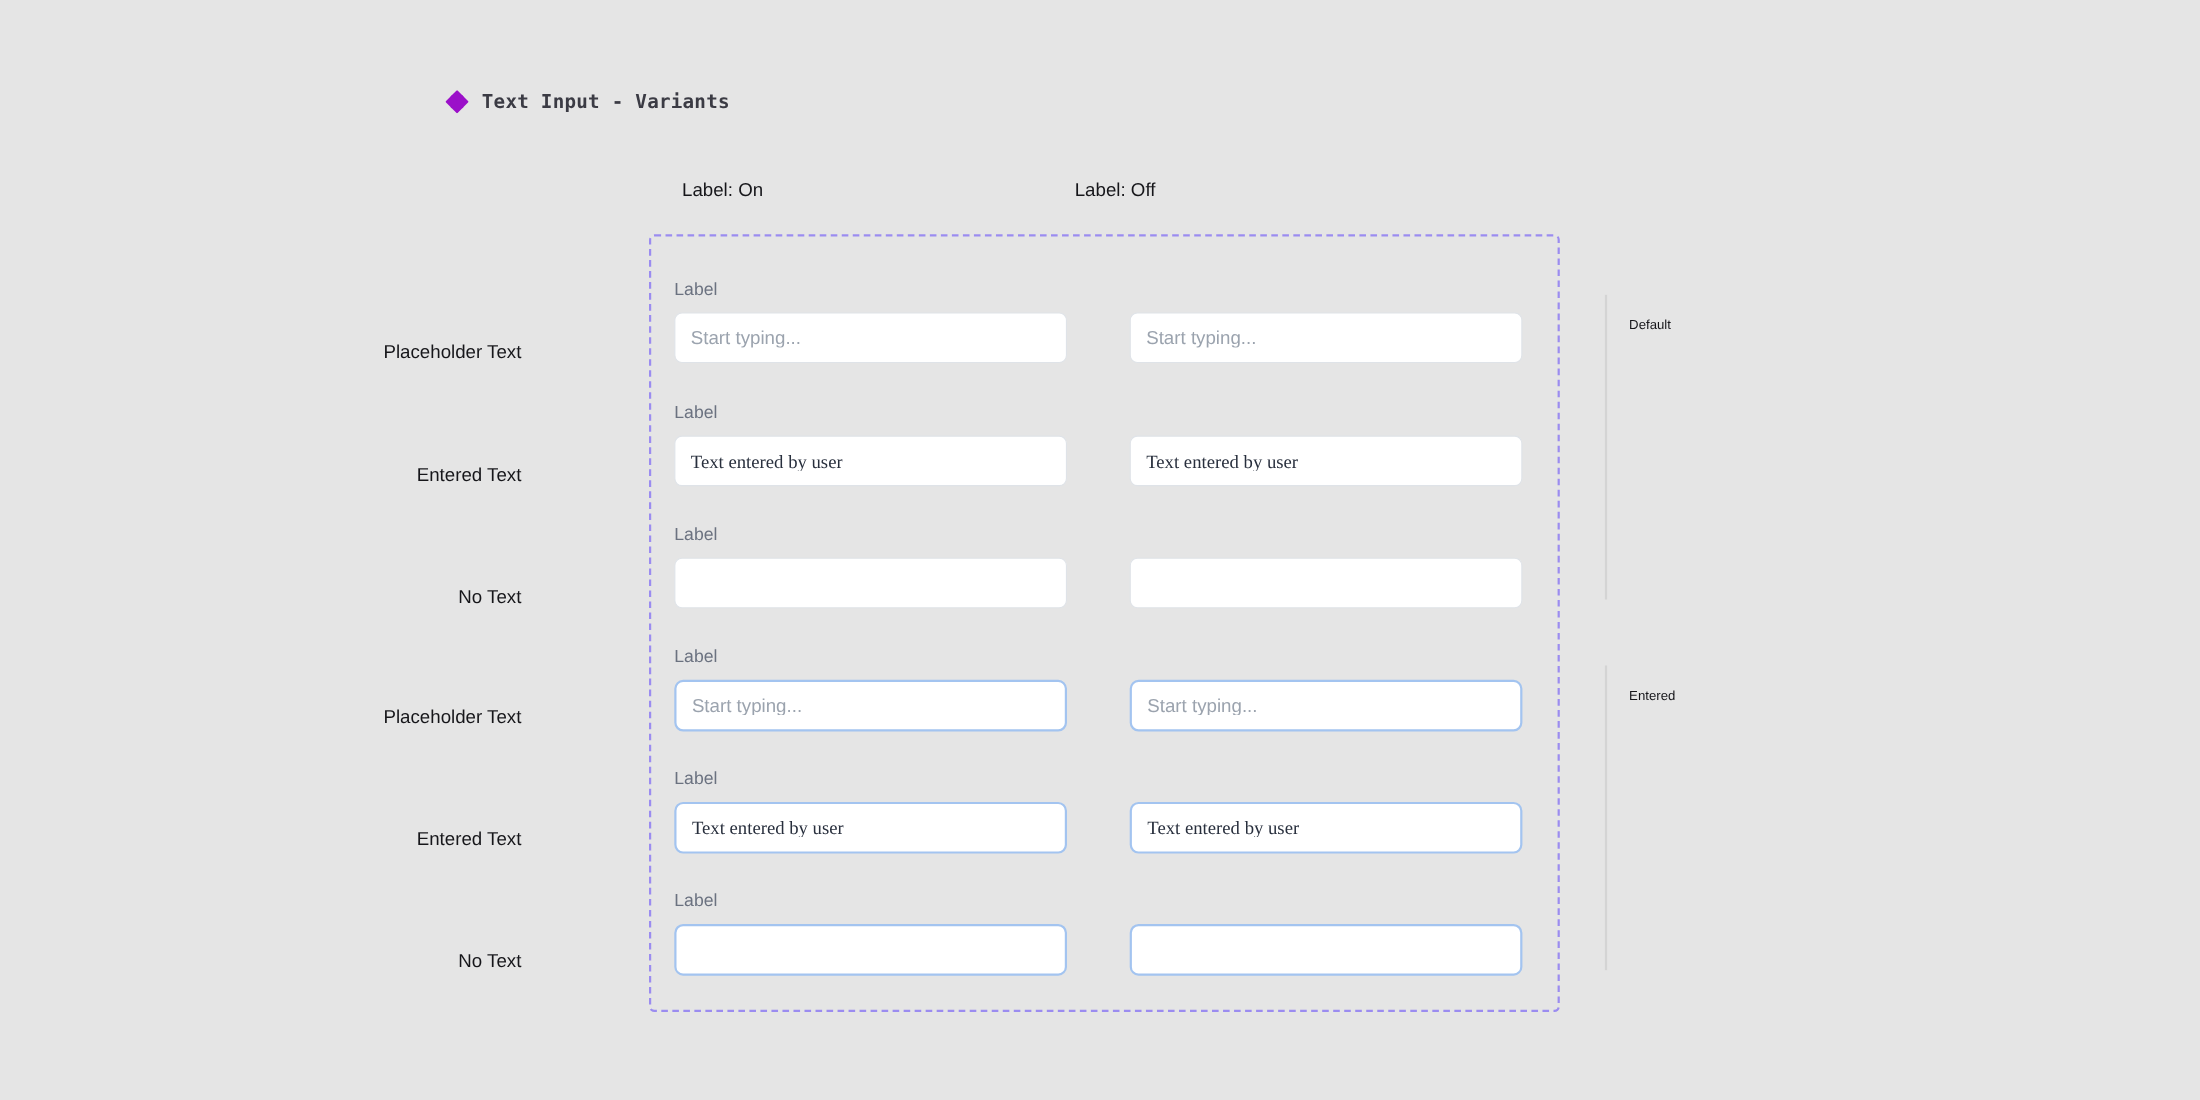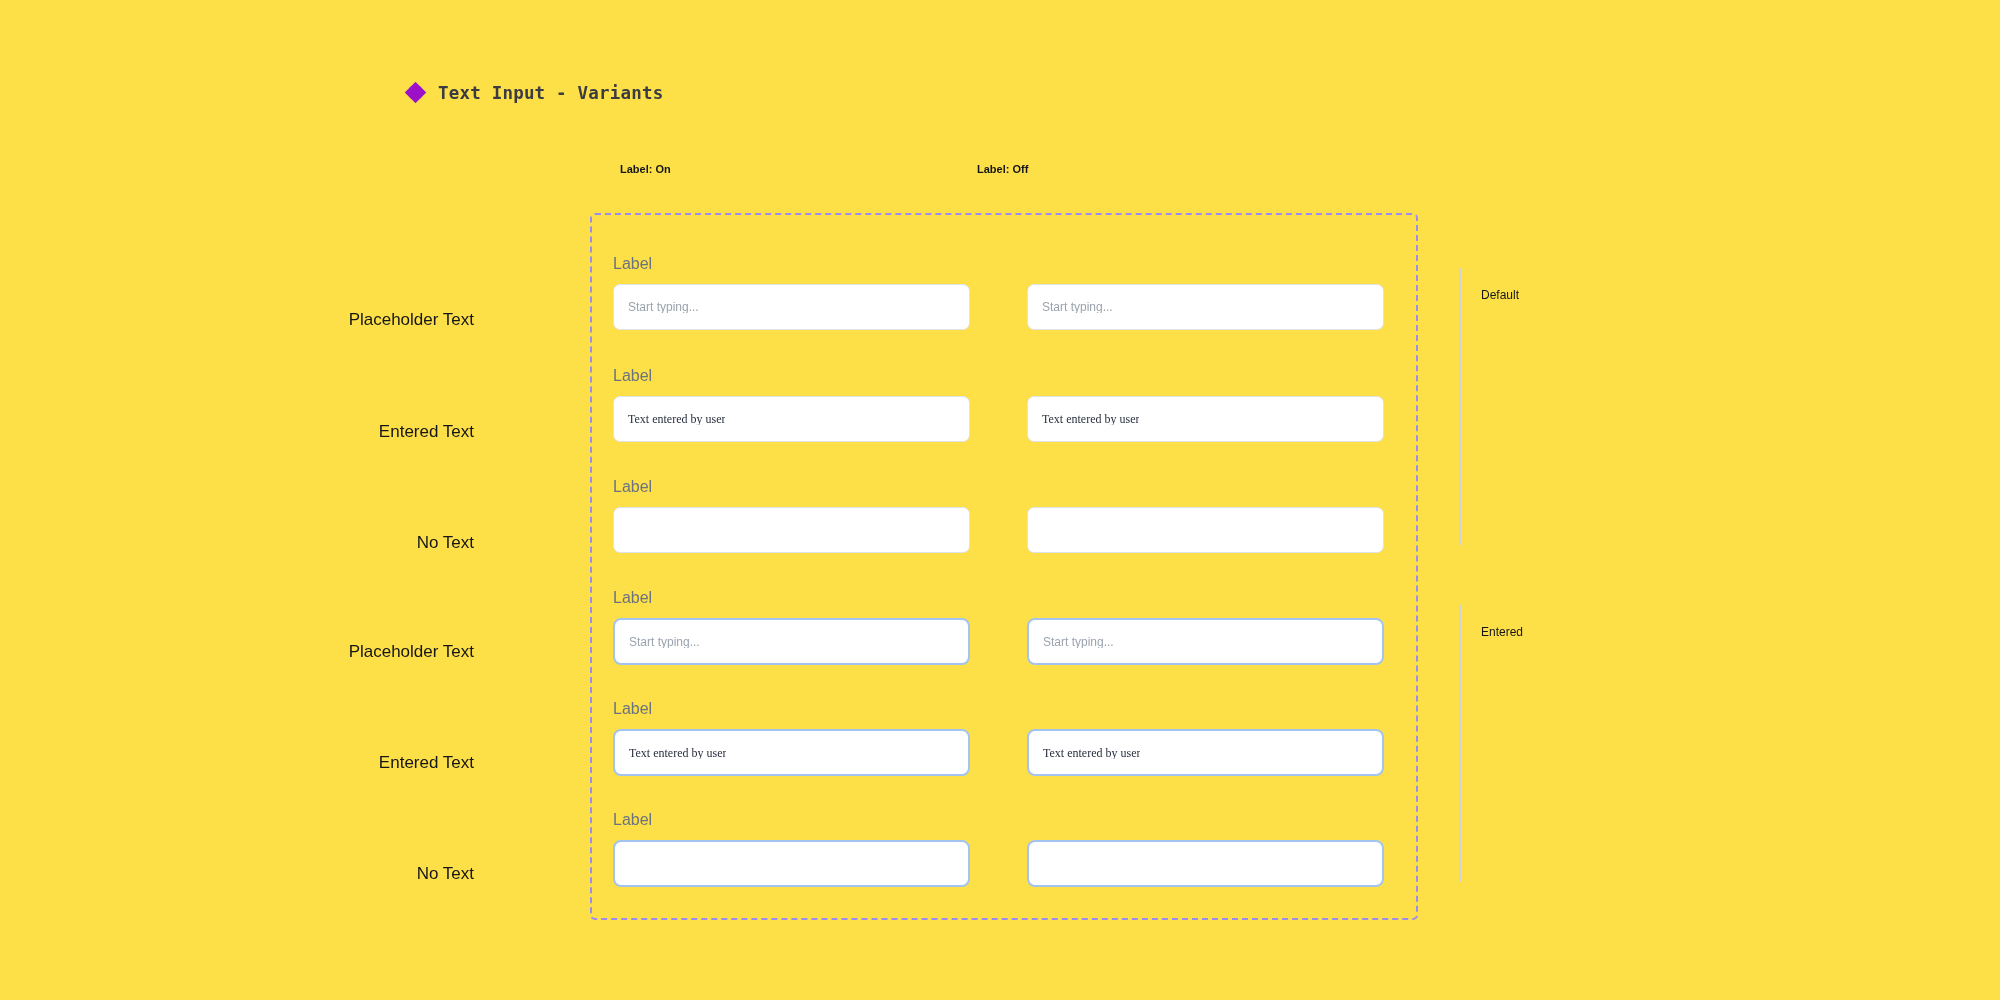--- a/index.html
+++ b/index.html
@@ -9,21 +9,21 @@
     height: 1000px;
     background: #ffffff;
     font-family: "Liberation Sans", sans-serif;
     overflow: hidden;
   }
 
   #canvas {
     position: relative;
     width: 2000px;
     height: 1000px;
-    background: #fde047;
+    background: #e5e5e5;
   }
 
   
   .title-row {
     position: absolute;
     left: 405px;
     top: 82px;
     display: flex;
     align-items: center;
     gap: 12px;
@@ -40,24 +40,23 @@
     font-weight: 700;
     color: #3b3b44;
     letter-spacing: 0.2px;
     white-space: nowrap;
   }
 
   
   .col-header {
     position: absolute;
     top: 163px;
-    font-size: 11px;
+    font-size: 17px;
     color: #16161a;
     white-space: nowrap;
-    font-weight: bold;
   }
   .col-header.c1 { left: 620px; }
   .col-header.c2 { left: 977px; }
 
   
   .dashed-box {
     position: absolute;
     left: 590px;
     top: 213px;
     width: 828px;
@@ -98,21 +97,21 @@
 
   .input-box {
     width: 100%;
     height: 46px;
     border: 1px solid #dfe3e8;
     border-radius: 7px;
     background: #ffffff;
     display: flex;
     align-items: center;
     padding: 16px 14px;
-    font-size: 12px;
+    font-size: 17px;
     line-height: 1;
   }
   .input-box .val {
     display: block;
     white-space: nowrap;
     overflow: hidden;
   }
   .input-box.placeholder .val { color: #9ba3ae; }
   .input-box.entered .val { color: #282f3d; font-family: Liberation Serif, serif; }
   .input-box.empty .val { color: transparent; }

